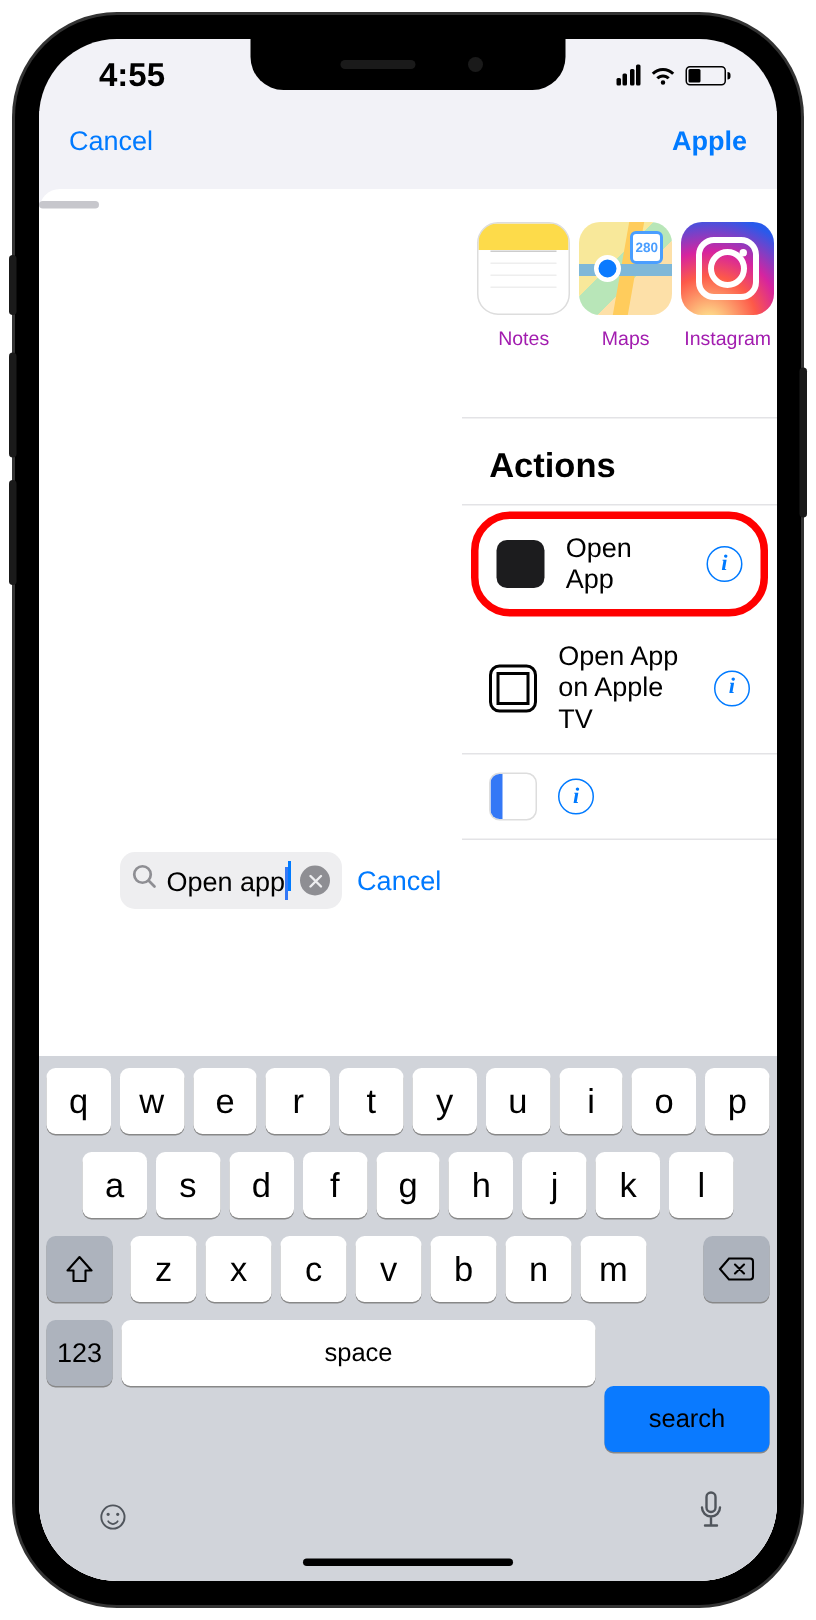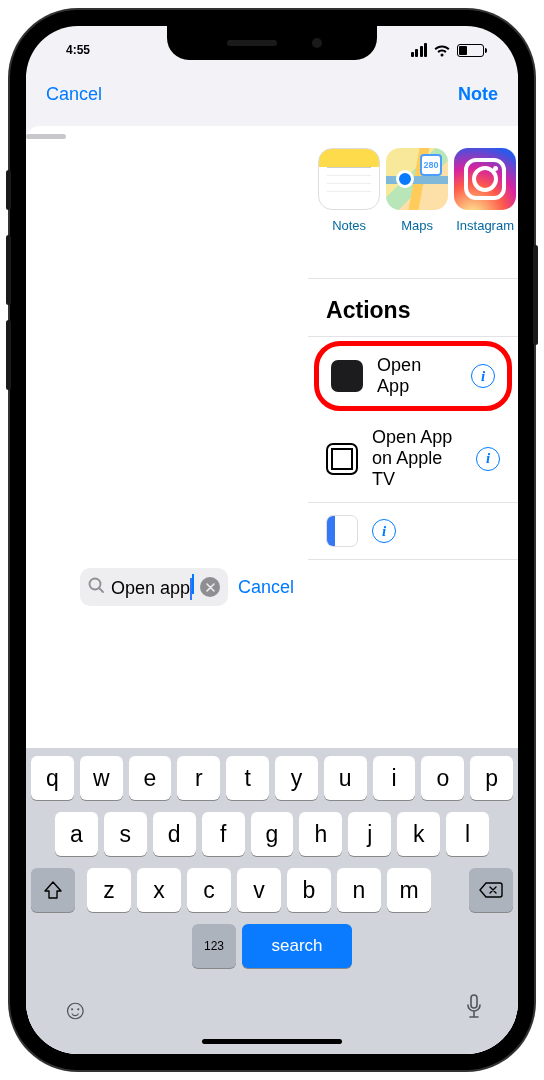--- a/index.html
+++ b/index.html
@@ -7,21 +7,21 @@
     .phone-frame { width: 524px; height: 1060px; background: #000; border-radius: 68px; padding: 16px; position: relative; box-shadow: 0 0 0 2px #333; }
     .phone-side-btn { position: absolute; background: #1a1a1a; border-radius: 3px; }
     .btn-left-1 { left: -4px; top: 160px; width: 5px; height: 40px; }
     .btn-left-2 { left: -4px; top: 225px; width: 5px; height: 70px; }
     .btn-left-3 { left: -4px; top: 310px; width: 5px; height: 70px; }
     .btn-right { right: -4px; top: 235px; width: 5px; height: 100px; }
     .screen { width: 100%; height: 100%; background: #f2f2f7; border-radius: 52px; overflow: hidden; position: relative; }
     .notch { position: absolute; top: 0; left: 50%; transform: translateX(-50%); width: 210px; height: 34px; background: #000; border-radius: 0 0 22px 22px; z-index: 100; display:flex; align-items:center; justify-content:center; gap:50px;}
     .notch::before{content:""; width:50px; height:6px; background:#1a1a1a; border-radius:3px; position:absolute; left:60px;}
     .notch::after{content:""; width:10px; height:10px; background:#1a1a1a; border-radius:50%; position:absolute; right:55px;}
-    .status-bar { position: absolute; top: 0; left: 0; right: 0; height: 48px; display: flex; justify-content: space-between; align-items: center; padding: 0 30px; font-size: 12px; font-weight: 600; z-index: 50; }
+    .status-bar { position: absolute; top: 0; left: 0; right: 0; height: 48px; display: flex; justify-content: space-between; align-items: center; padding: 0 30px; font-size: 22px; font-weight: 600; z-index: 50; }
     .status-left { padding-left: 10px; }
     .status-right { display: flex; align-items: center; gap: 6px; padding-right: 4px; }
     .signal-bars { display: flex; align-items: flex-end; gap: 1.5px; }
     .signal-bars span { width: 3px; background: #000; border-radius: 1px; }
     .signal-bars span:nth-child(1){height:5px;} .signal-bars span:nth-child(2){height:8px;} .signal-bars span:nth-child(3){height:11px;} .signal-bars span:nth-child(4){height:14px;}
     .wifi-icon svg { display: block; }
     .battery { width: 27px; height: 13px; border: 1.5px solid #000; border-radius: 3px; position: relative; }
     .battery::after { content:""; position:absolute; right:-4px; top:3px; width:2px; height:5px; background:#000; border-radius:0 2px 2px 0; }
     .battery-fill { position:absolute; left:1px; top:1px; bottom:1px; width:30%; background:#000; border-radius:1px; }
 
@@ -59,21 +59,21 @@
     .appletv-remote span { background:#fff; border-radius:2px; }
     .maps-icon { background: linear-gradient(135deg, #f8e89a 0%, #f8e89a 40%, #b8e6b8 40%, #b8e6b8 60%, #fde0a8 60%); position:relative; }
     .maps-icon::before { content:""; position:absolute; top:0; left:28px; width:10px; height:100%; background:#ffcc5c; transform: skewX(-10deg); }
     .maps-icon::after { content:""; position:absolute; top:28px; left:0; width:100%; height:8px; background:#7fb8d8; }
     .maps-pin { position:absolute; left:10px; top:22px; width:18px; height:18px; background:#0a7aff; border-radius:50%; border:3px solid #fff; z-index:2; }
     .maps-280 { position:absolute; right:6px; top:6px; width:22px; height:22px; background:#fff; border:2px solid #4a9eff; border-radius:4px; font-size:9px; font-weight:700; color:#4a9eff; display:flex; align-items:center; justify-content:center; z-index:2; }
     .instagram-icon { background: radial-gradient(circle at 30% 110%, #fdf497 0%, #fd5949 40%, #d6249f 60%, #285AEB 90%); display:flex; align-items:center; justify-content:center; }
     .insta-outer { width:42px; height:42px; border:4px solid #fff; border-radius:12px; position:relative; display:flex; align-items:center; justify-content:center; }
     .insta-outer::before { content:""; width:18px; height:18px; border:4px solid #fff; border-radius:50%; }
     .insta-outer::after { content:""; position:absolute; top:4px; right:4px; width:5px; height:5px; background:#fff; border-radius:50%; }
-    .app-label { font-size:13px; color:#0369a1; text-align:center; line-height:1.2; min-height:32px; display:flex; align-items:flex-start; justify-content:center; }
+    .app-label { font-size:13px; color:#a21caf; text-align:center; line-height:1.2; min-height:32px; display:flex; align-items:flex-start; justify-content:center; }
 
     .action-list { background:#fff; }
     .action-row { display:flex; align-items:center; padding:12px 18px; gap:14px; border-bottom: 0.5px solid #e3e3e6; position:relative; }
     .action-row.highlighted { border:5px solid #ff0000; border-radius:26px; margin:4px 6px; padding:9px 12px; }
     .action-icon-box { width:32px; height:32px; border-radius:7px; display:flex; align-items:center; justify-content:center; flex-shrink:0; }
     .openapp-icon { background:#1c1c1e; display:grid; grid-template-columns:repeat(4,1fr); grid-template-rows:repeat(3,1fr); gap:1.5px; padding:5px; }
     .openapp-icon span { border-radius:1.5px; }
     .openapp-icon span:nth-child(1){background:#ff453a;} .openapp-icon span:nth-child(2){background:#ff9f0a;} .openapp-icon span:nth-child(3){background:#ffd60a;} .openapp-icon span:nth-child(4){background:#30d158;}
     .openapp-icon span:nth-child(5){background:#64d2ff;} .openapp-icon span:nth-child(6){background:#0a84ff;} .openapp-icon span:nth-child(7){background:#5e5ce6;} .openapp-icon span:nth-child(8){background:#bf5af2;}
     .openapp-icon span:nth-child(9){background:#ff375f;} .openapp-icon span:nth-child(10){background:#ff9f0a;} .openapp-icon span:nth-child(11){background:#30d158;} .openapp-icon span:nth-child(12){background:#64d2ff;}
@@ -88,23 +88,23 @@
     .kb-row { display:flex; gap:6px; justify-content:center; margin-bottom:12px; }
     .kb-row:last-of-type { margin-bottom:10px; }
     .key { background:#fff; border-radius:6px; height:44px; flex:1; display:flex; align-items:center; justify-content:center; font-size:23px; box-shadow: 0 1px 0 #888; max-width:44px; }
     .key-fn { background:#adb3bd; }
     .key-shift { width:56px; flex:none; }
     .key-bksp { width:56px; flex:none; }
     .row2 { padding: 0 24px; }
     .row3 { gap:12px; }
     .row3 .letter-group { display:flex; gap:6px; flex:1; }
     .kb-bottom { display:flex; gap:6px; }
-    .key-123 { width:56px; flex:none; font-size:12px; }
+    .key-123 { width:56px; flex:none; font-size:18px; }
     .key-space { flex:1; max-width:none; font-size:17px; }
-    .key-search { width:110px; flex:none; max-width:none; background:#0a7aff; color:#ffffff; font-size:17px; }
+    .key-search { width:110px; flex:none; max-width:none; background:#0a7aff; color:#000000; font-size:17px;margin-top:44px; }
     .kb-footer { display:flex; justify-content:space-between; padding:14px 30px 4px; }
     .kb-footer-btn { font-size:28px; color:#50555c; }
     .home-indicator { width:140px; height:5px; background:#000; border-radius:3px; margin:8px auto 4px; }
   </style>
 </head>
 <body>
 
 <div class="phone-frame">
   <div class="phone-side-btn btn-left-1"></div>
   <div class="phone-side-btn btn-left-2"></div>
@@ -129,21 +129,21 @@
             </svg>
         </div>
         <div class="battery">
             <div class="battery-fill"></div>
           </div>
       </div>
     </div>
 
     <div class="backdrop">
       <span class="backdrop-cancel">Cancel</span>
-      <span class="backdrop-next">Note</span>
+      <span class="backdrop-next">Apple</span>
     </div>
 
     <div class="sheet">
       <div class="grabber"></div>
 
       <div class="search-row">
         <div class="search-box">
           <span class="search-icon">
             <svg width="17" height="17" viewBox="0 0 17 17">
                 <circle cx="7" cy="7" r="5.5" stroke="#8e8e93" stroke-width="1.8" fill="none"></circle>
@@ -256,20 +256,21 @@
           </div>
           <div class="key key-fn key-bksp">
             <svg width="24" height="18" viewBox="0 0 24 18">
                 <path d="M7 2h14a2 2 0 012 2v10a2 2 0 01-2 2H7l-6-7 6-7z" fill="none" stroke="#000" stroke-width="1.4"></path>
                 <path d="M11 6l6 6M17 6l-6 6" stroke="#000" stroke-width="1.4" stroke-linecap="round"></path>
               </svg>
           </div>
         </div>
         <div class="kb-row kb-bottom">
           <div class="key key-fn key-123">123</div>
+          <div class="key key-space">space</div>
           <div class="key key-search">search</div>
         </div>
         <div class="kb-footer">
           <span class="kb-footer-btn">☺</span>
           <span class="kb-footer-btn">
             <svg width="18" height="26" viewBox="0 0 18 26">
                 <rect x="6" y="1" width="6" height="13" rx="3" fill="none" stroke="#50555c" stroke-width="1.6"></rect>
                 <path d="M3 11a6 6 0 0012 0M9 17v5M5 23h8" fill="none" stroke="#50555c" stroke-width="1.6" stroke-linecap="round"></path>
               </svg>
           </span>

